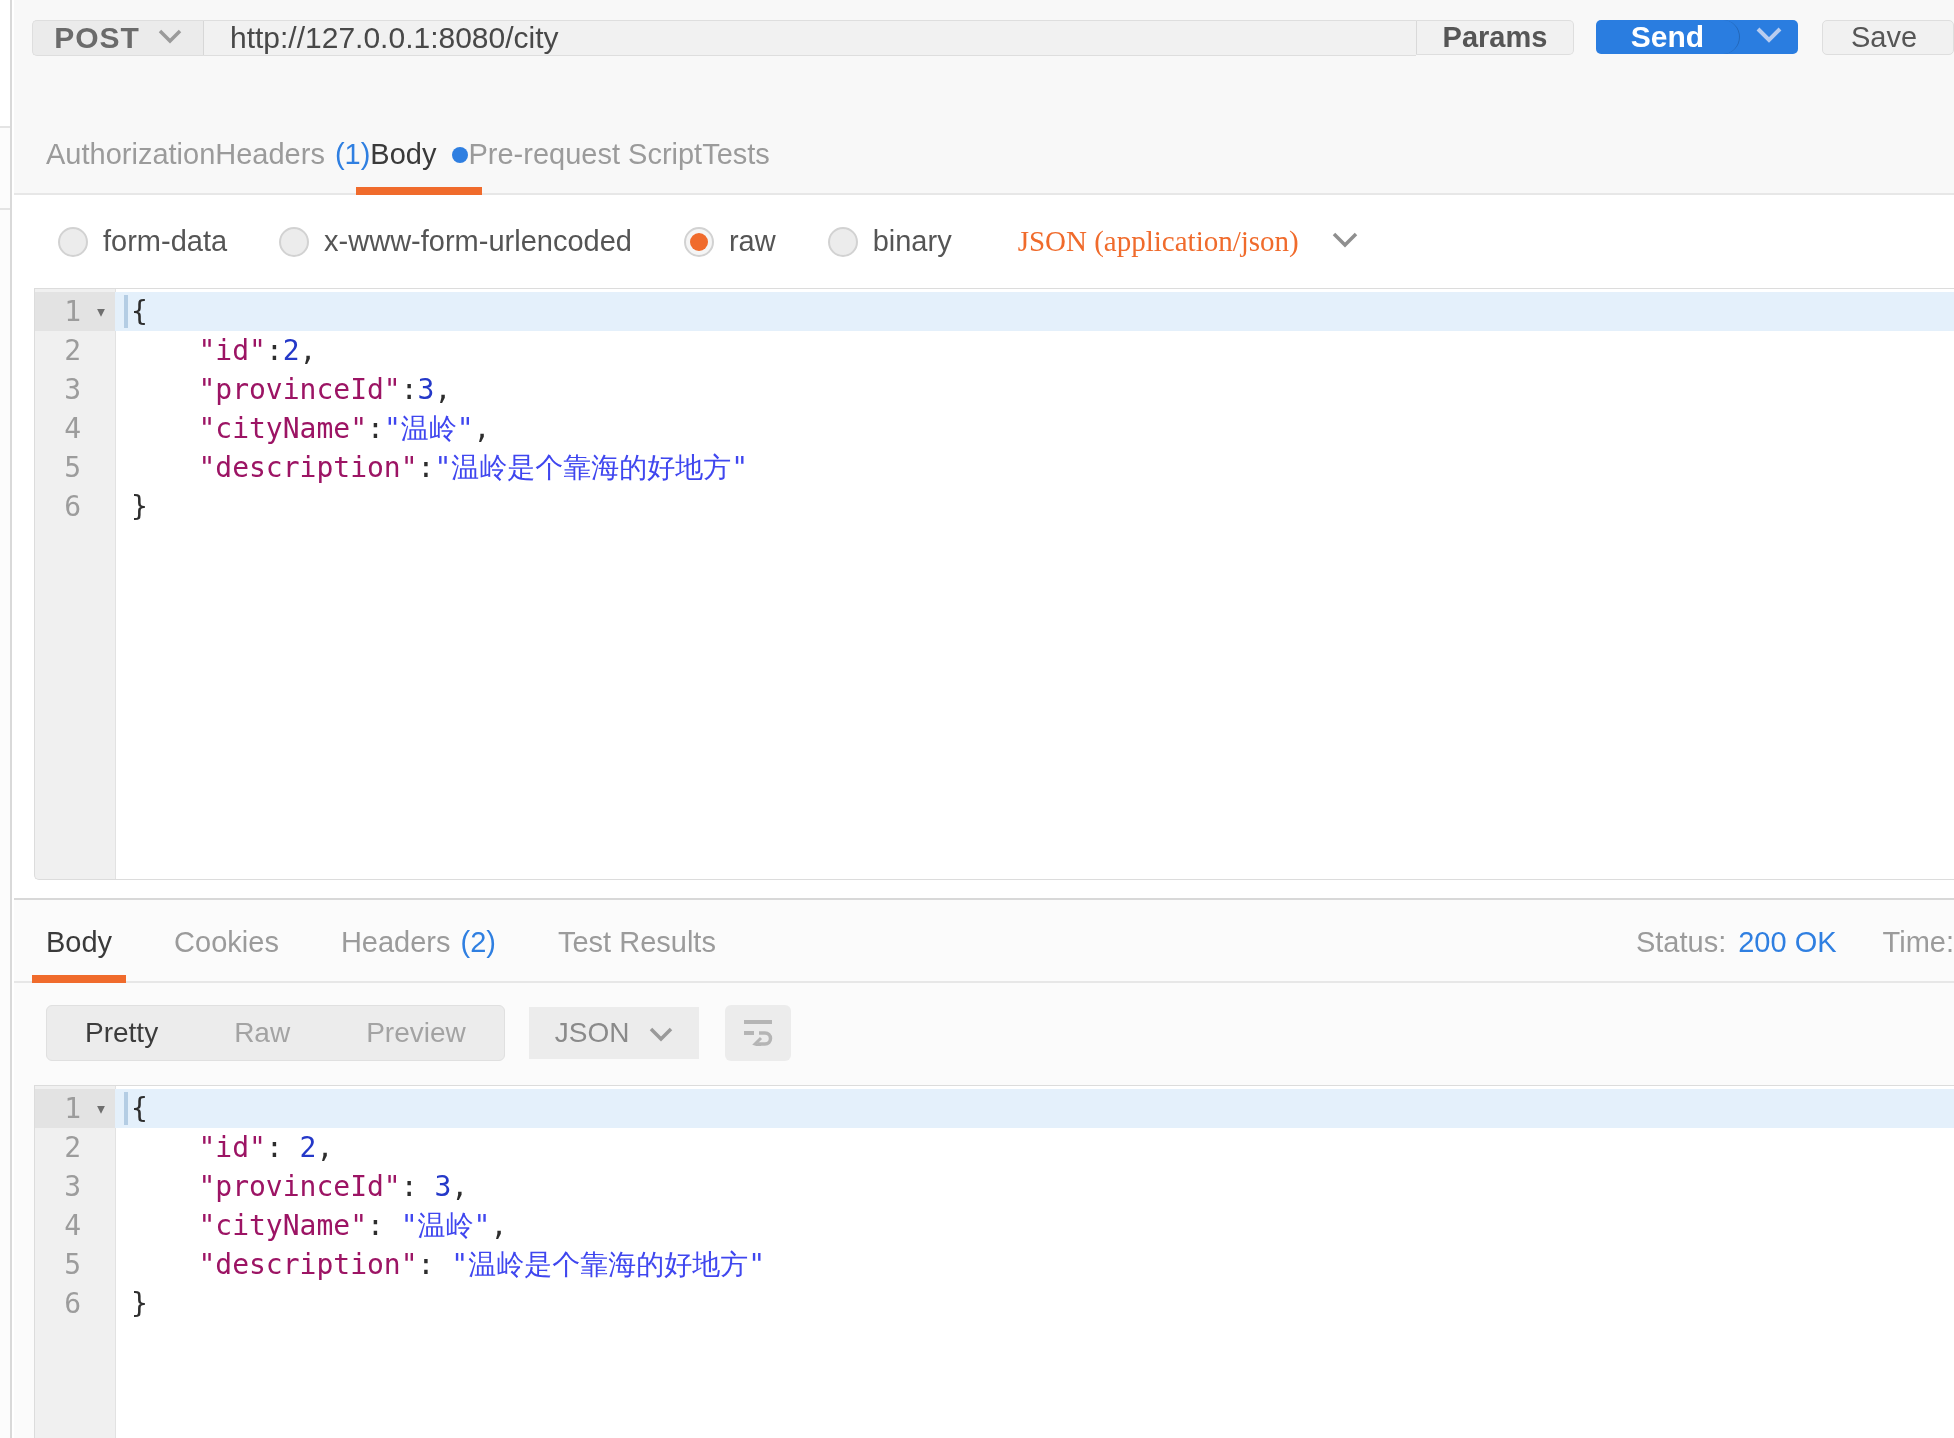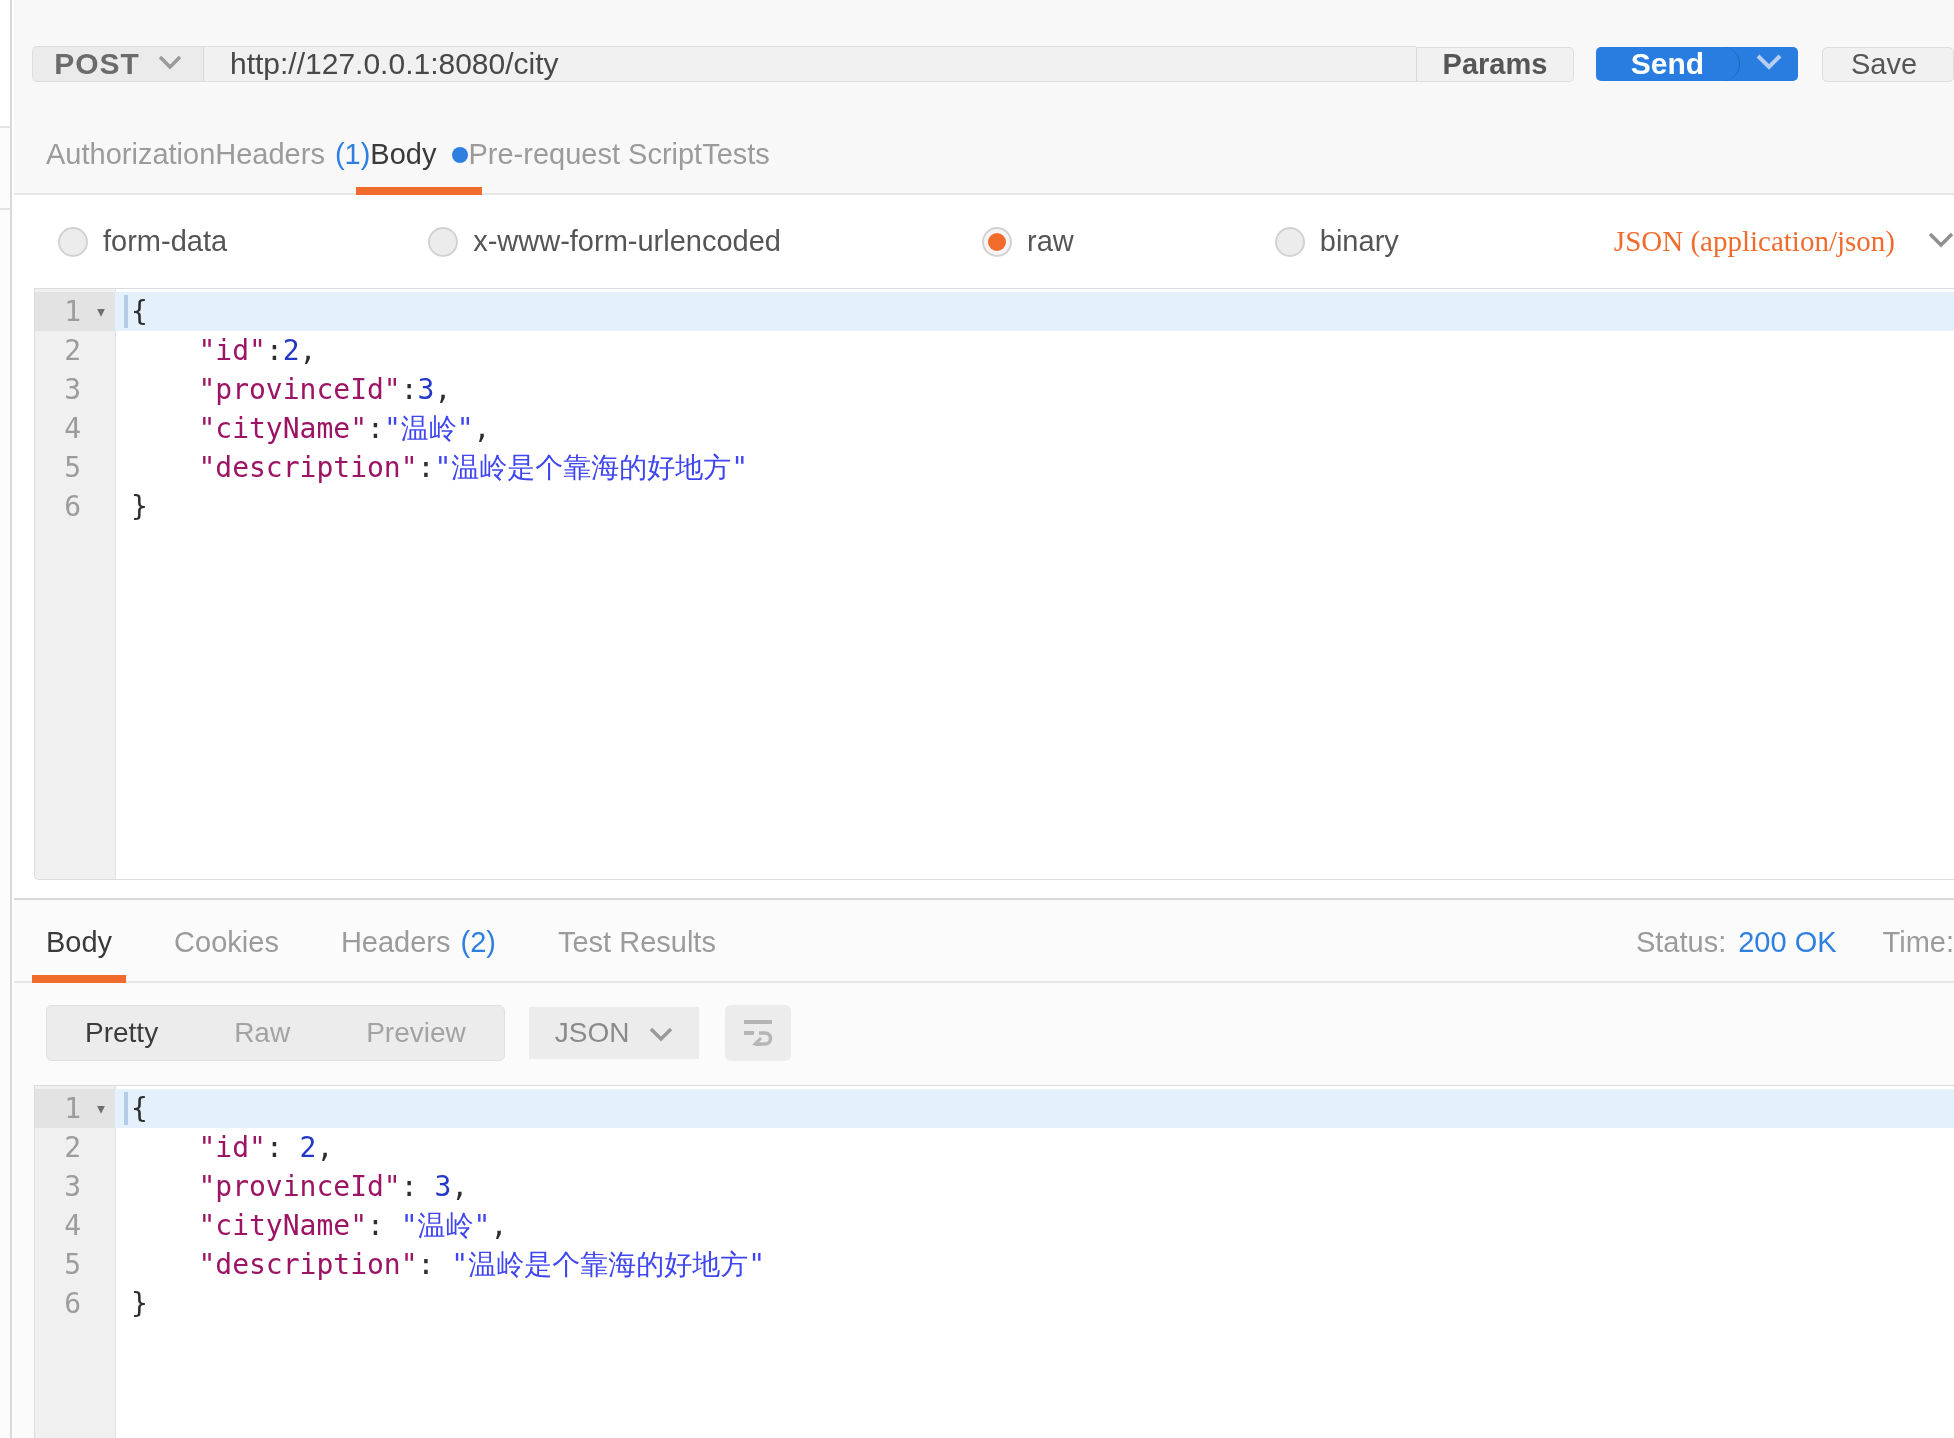--- a/index.html
+++ b/index.html
@@ -11,21 +11,21 @@
   .left-strip { position:absolute; left:0; top:0; bottom:0; width:12px; background:#fcfcfc;
     border-right:2px solid #d9d9d9; z-index:5; }
   .left-strip .seg1 { height:128px; border-bottom:2px solid #e4e4e4; background:#fff; }
   .left-strip .seg2 { height:82px; border-bottom:2px solid #e4e4e4; }
 
   .main { margin-left:14px; height:100%; display:flex; flex-direction:column; }
 
   
   .req-header { background:#f8f8f8; padding-top:20px; }
 
-  .url-row { display:flex; align-items:center; height:88px; margin:0 0 0 18px; }
+  .url-row { display:flex; align-items:flex-start; height:88px; margin:0 0 0 18px; }
   .method-select { width:172px; background:#ebebeb; border:1px solid #dedede; border-right:1px solid #d7d7d7;
     border-radius:5px 0 0 5px; display:flex; align-items:center; justify-content:center; gap:18px; cursor:pointer; }
   .method-select .method-label { font-size:30px; font-weight:700; color:#6b6b6b; letter-spacing:1px; }
   .url-input { flex:1; background:#f1f1f1; border:1px solid #dedede; border-left:none; border-right:none;
     font-size:30px; color:#484848; padding:0 0 0 26px; outline:none; font-family:"Liberation Sans", sans-serif; }
   .params-btn { width:158px; background:#f1f1f1; border:1px solid #dedede; border-left:1px solid #d9d9d9;
     border-radius:0 5px 5px 0; font-size:29px; color:#565656; display:flex; align-items:center; justify-content:center; cursor:pointer;font-weight:bold; }
   .send-btn { margin-left:22px; width:202px; background:#2a7de0; border-radius:5px; display:flex; align-items:stretch; cursor:pointer; }
   .send-main { flex:1; display:flex; align-items:center; justify-content:center;
     font-size:30px; font-weight:700; color:#ffffff; border-right:1px solid rgba(0,0,0,0.18);border-radius:22px; }
@@ -34,21 +34,21 @@
     font-size:29px; color:#565656; display:flex; align-items:center; padding-left:28px; cursor:pointer; }
 
   .tabs-row { display:flex; align-items:flex-end; padding:30px 0 0 32px; border-bottom:2px solid #e7e7e7; }
   .tab { font-size:29px; color:#9b9b9b; padding-bottom:22px; position:relative; cursor:pointer; display:flex; align-items:center; gap:10px; }
   .tab .count { color:#2f7fe1; }
   .tab.active { color:#3a3a3a; }
   .tab.active::after { content:""; position:absolute; left:-14px; right:-14px; bottom:-2px; height:8px; background:#f06b2c; }
   .tab .dot { width:16px; height:16px; border-radius:50%; background:#2f7fe1; margin-left:6px; }
 
   
-  .radio-row { display:flex; align-items:center; gap:52px; padding:30px 0 30px 44px; background:#ffffff;justify-content:space-between; }
+  .radio-row { display:flex; align-items:center; gap:52px; padding:30px 0 30px 44px; background:#ffffff; }
   .radio-item { display:flex; align-items:center; gap:15px; cursor:pointer; }
   .radio-circle { width:30px; height:30px; border-radius:50%; background:#ececec; border:2px solid #d2d2d2;
     display:flex; align-items:center; justify-content:center; }
   .radio-item.selected .radio-circle { background:#f5f5f5; }
   .radio-item.selected .radio-circle::after { content:""; width:18px; height:18px; border-radius:50%; background:#f06b2c; }
   .radio-label { font-size:29px; color:#555555; }
   .content-type { margin-left:14px; display:flex; align-items:center; gap:33px; cursor:pointer;font-family:Liberation Serif, serif; }
   .content-type .ct-label { font-size:29px; color:#f06b2c; }
 
   

